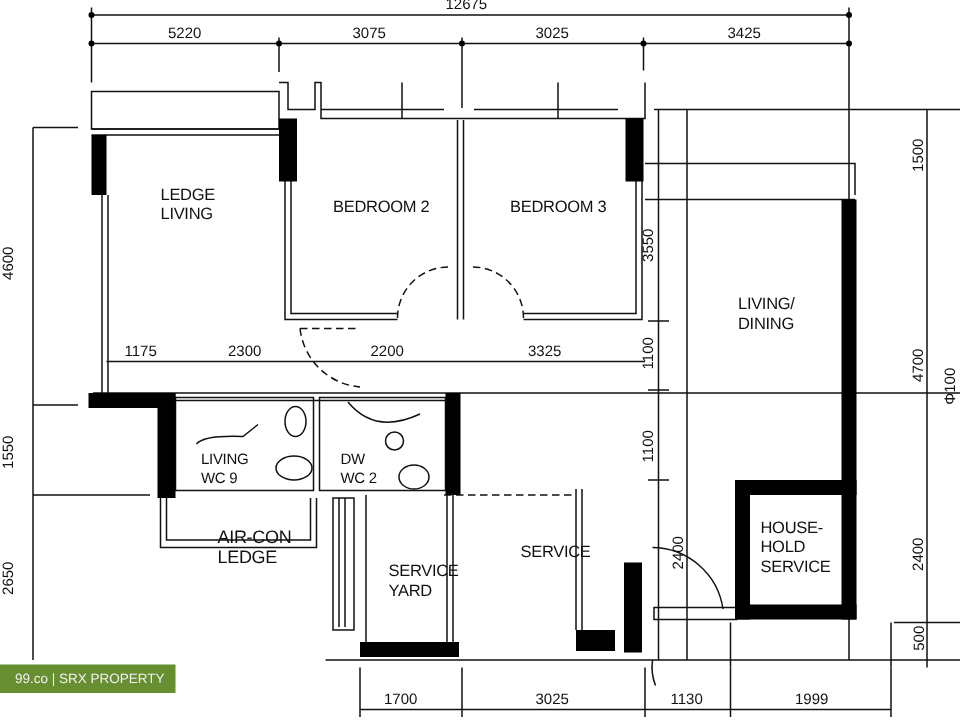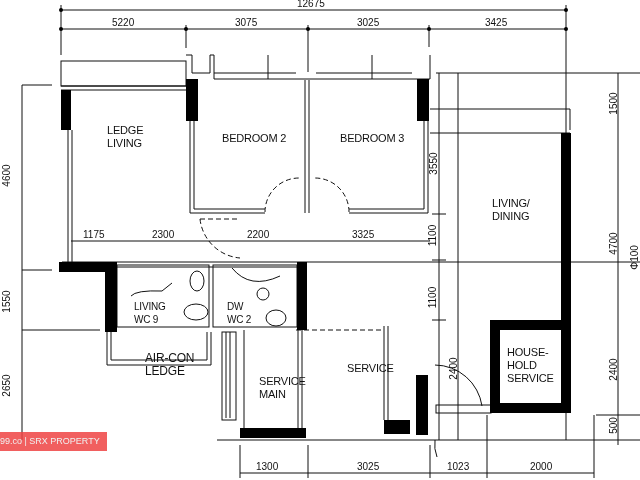--- a/index.html
+++ b/index.html
@@ -1,21 +1,21 @@
 <!DOCTYPE html>
 <html><head>
 <meta charset="utf-8">
 <style>
   html,body{margin:0;padding:0;background:#fff;}
   body{width:640px;height:480px;position:relative;overflow:hidden;font-family:"Liberation Sans",sans-serif;}
   svg{position:absolute;left:0;top:0;}
   .lbl{position:absolute;font-size:11px;color:#111;line-height:13px;letter-spacing:-0.2px;}
   .dim{position:absolute;font-size:10px;color:#111;}
   .vdim{position:absolute;font-size:10px;color:#111;transform:rotate(-90deg);transform-origin:center;}
-  .wm{position:absolute;left:0;top:432px;width:107px;height:19px;background:#ef4444;color:#eee;font-size:9px;line-height:19px;padding-left:0;opacity:.85;}
+  .wm{position:absolute;left:0;top:443px;width:107px;height:19px;background:#4d7c0f;color:#eee;font-size:9px;line-height:19px;padding-left:10px;opacity:.85;}
 </style>
 </head>
 <body>
 
 <svg width="640" height="480" viewBox="0 0 640 480">
   <g stroke="#111" stroke-width="1" fill="none">
 
     <line x1="61" y1="10" x2="566" y2="10"></line>
     <line x1="61" y1="5" x2="61" y2="55"></line>
     <line x1="566" y1="5" x2="566" y2="440"></line>
@@ -137,24 +137,24 @@
 <div class="dim" style="left:112px;top:17px">5220</div>
 <div class="dim" style="left:235px;top:17px">3075</div>
 <div class="dim" style="left:357px;top:17px">3025</div>
 <div class="dim" style="left:485px;top:17px">3425</div>
 
 <div class="dim" style="left:83px;top:229px">1175</div>
 <div class="dim" style="left:152px;top:229px">2300</div>
 <div class="dim" style="left:247px;top:229px">2200</div>
 <div class="dim" style="left:352px;top:229px">3325</div>
 
-<div class="dim" style="left:256px;top:461px">1300</div>
+<div class="dim" style="left:256px;top:461px">1700</div>
 <div class="dim" style="left:357px;top:461px">3025</div>
-<div class="dim" style="left:447px;top:461px">1023</div>
-<div class="dim" style="left:530px;top:461px">2000</div>
+<div class="dim" style="left:447px;top:461px">1130</div>
+<div class="dim" style="left:530px;top:461px">1999</div>
 
 <div class="vdim" style="left:-5px;top:170px">4600</div>
 <div class="vdim" style="left:-5px;top:296px">1550</div>
 <div class="vdim" style="left:-5px;top:380px">2650</div>
 
 <div class="vdim" style="left:602px;top:98px">1500</div>
 <div class="vdim" style="left:602px;top:238px">4700</div>
 <div class="vdim" style="left:602px;top:364px">2400</div>
 <div class="vdim" style="left:605px;top:420px">500</div>
 <div class="vdim" style="left:622px;top:252px">Φ100</div>
@@ -181,21 +181,21 @@
 <div class="lbl" style="left:227px;top:300px;font-size:10px">
   <div>DW</div>
   <div>WC  2</div>
 </div>
 <div class="lbl" style="left:145px;top:352px;font-size:12px">
   <div>AIR-CON</div>
   <div>LEDGE</div>
 </div>
 <div class="lbl" style="left:259px;top:375px">
   <div>SERVICE</div>
-  <div>MAIN</div>
+  <div>YARD</div>
 </div>
 <div class="lbl" style="left:347px;top:362px">SERVICE</div>
 <div class="lbl" style="left:507px;top:346px">
   <div>HOUSE-</div>
   <div>HOLD</div>
   <div>SERVICE</div>
 </div>
 
 <div class="wm">99.co | SRX PROPERTY</div>
 

